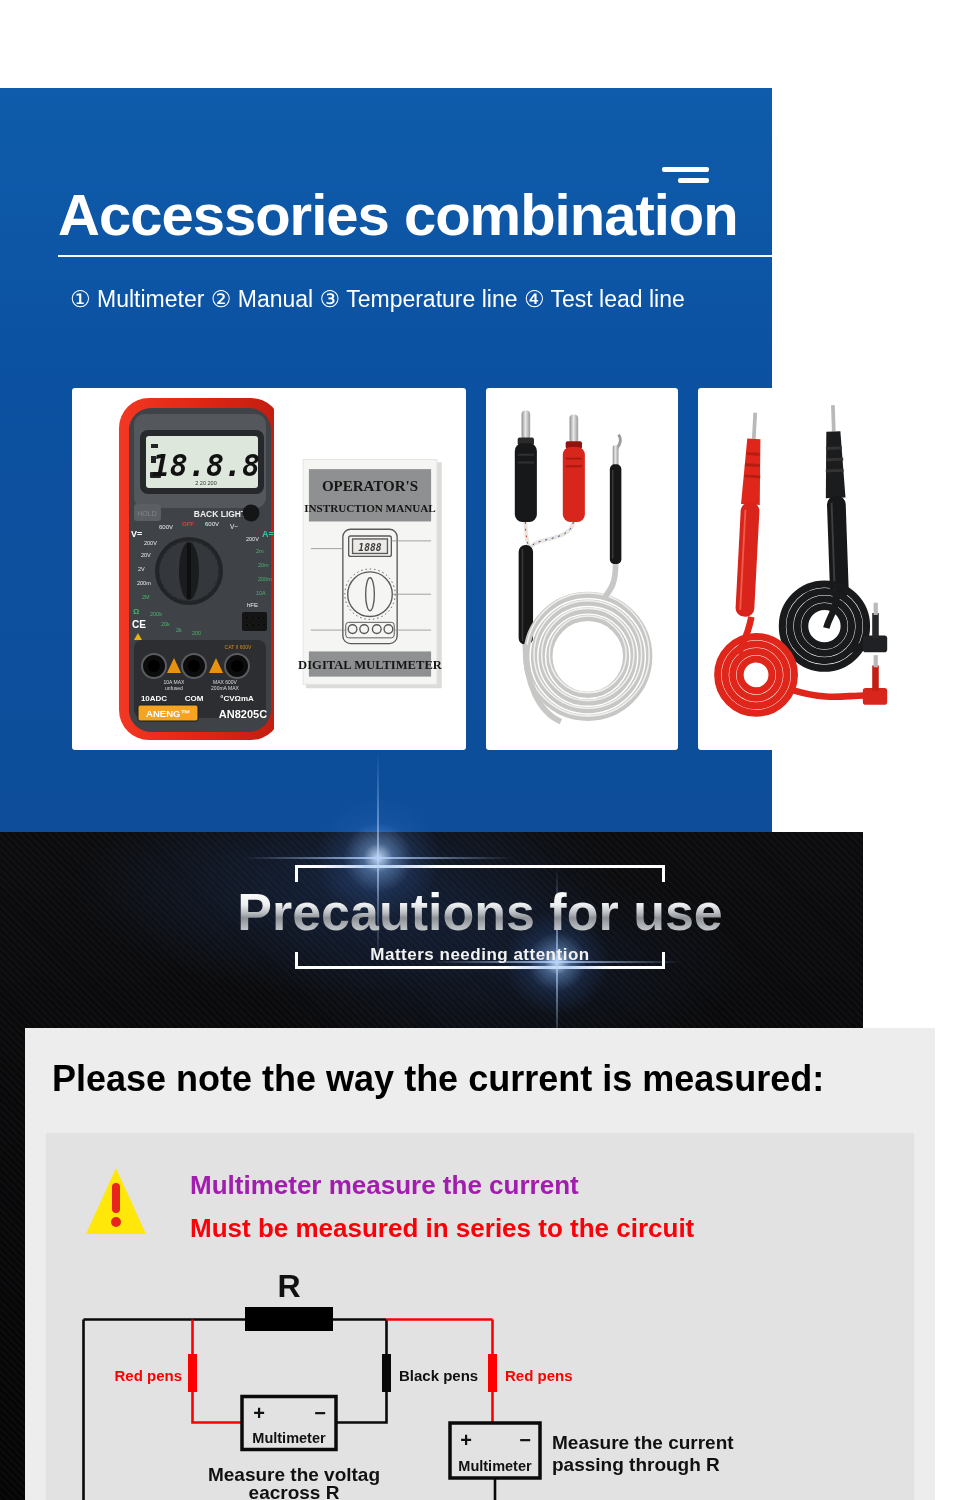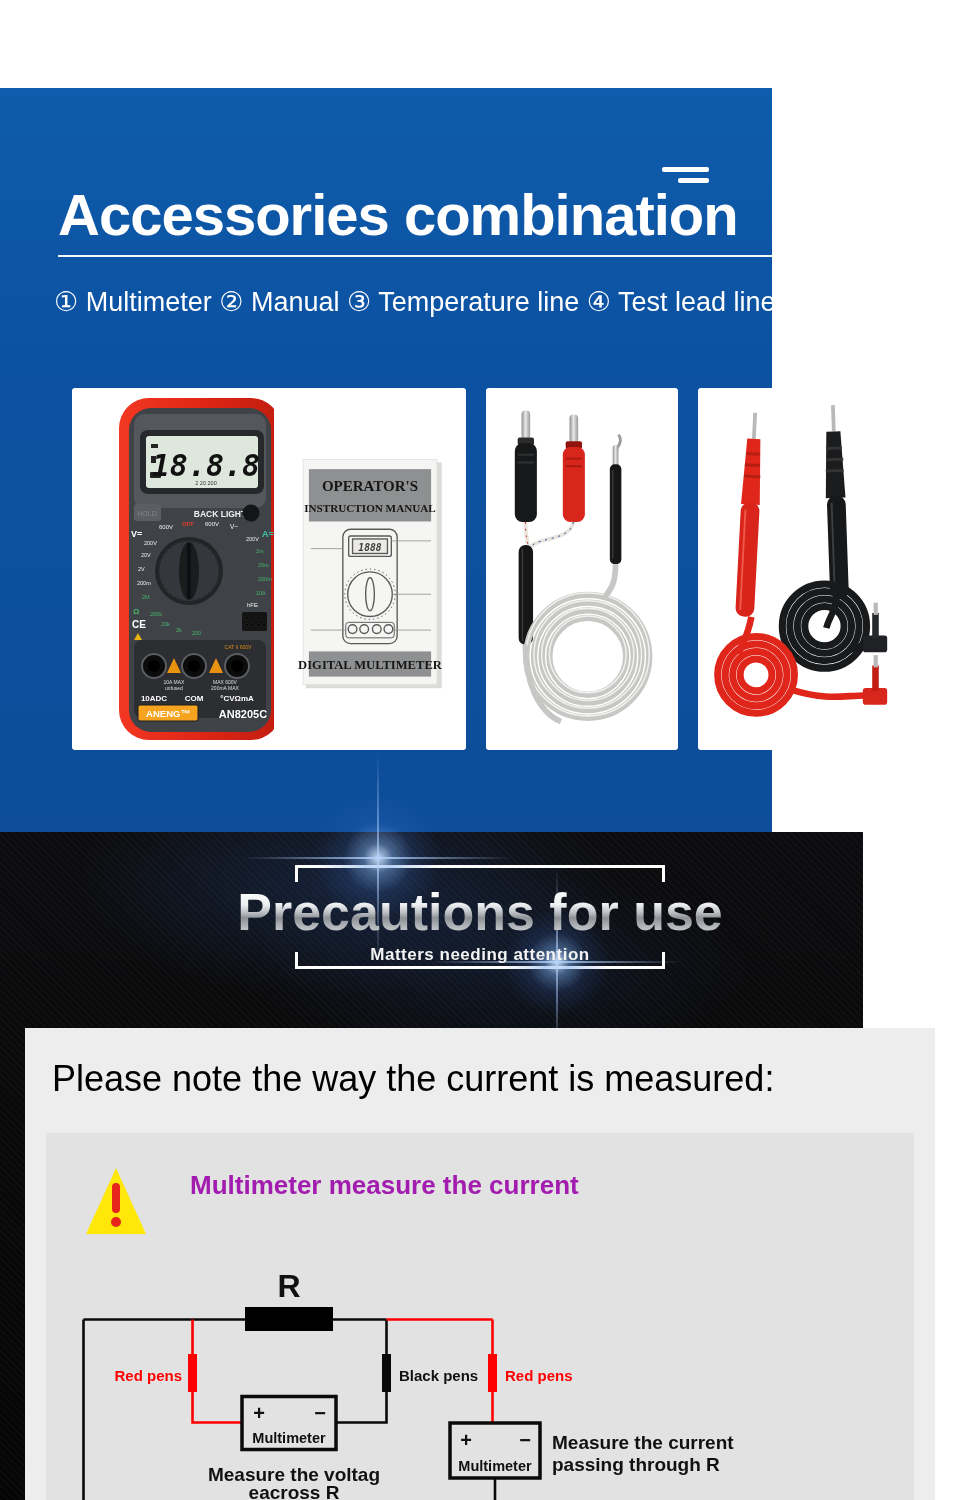--- a/index.html
+++ b/index.html
@@ -9,21 +9,21 @@
 
   
   .blue{position:absolute;left:0;top:88px;width:772px;height:744px;
         background:linear-gradient(180deg,#0e5cab 0%,#0c52a2 35%,#0d4d99 100%);}
   .blue-title{position:absolute;left:58px;top:54px;color:#fff;font-size:58px;
               font-weight:bold;letter-spacing:-1px;white-space:nowrap;}
   .menu-icon{position:absolute;right:63px;top:79px;width:47px;height:18px;}
   .menu-icon .b1{position:absolute;left:0;top:0;width:47px;height:5px;background:#fff;border-radius:2px;}
   .menu-icon .b2{position:absolute;left:16px;top:11px;width:31px;height:5px;background:#fff;border-radius:2px;}
   .blue-divider{position:absolute;left:58px;top:167px;width:845px;height:2px;background:rgba(255,255,255,.96);}
-  .blue-items{position:absolute;left:54px;top:198px;color:#fff;font-size:27px;white-space:nowrap;}
+  .blue-items{position:absolute;left:70px;top:198px;color:#fff;font-size:23px;white-space:nowrap;}
 
   .card{position:absolute;top:300px;width:192px;height:362px;background:#fff;border-radius:3px;overflow:hidden;}
   .card svg{display:block;width:100%;height:100%;}
   .card1{left:72px;padding-left:32px;}.card2{left:274px;}.card3{left:486px;}.card4{left:698px;}
 
   
   .black{position:absolute;left:0;top:832px;width:863px;height:668px;
      background:
        radial-gradient(ellipse 420px 170px at 40% 8%, rgba(45,90,170,.28), transparent 65%),
        radial-gradient(ellipse 380px 150px at 58% 20%, rgba(45,90,170,.16), transparent 65%),
@@ -40,21 +40,21 @@
       background:radial-gradient(circle,rgba(205,228,255,.95) 0%,rgba(120,170,235,.5) 16%,rgba(60,110,200,.18) 38%,transparent 68%);}
   .flare::before{content:"";position:absolute;left:-70px;right:-70px;top:50%;height:2px;transform:translateY(-50%);
       background:linear-gradient(90deg,transparent,rgba(180,210,255,.85),transparent);}
   .flare::after{content:"";position:absolute;top:-40px;bottom:-40px;left:50%;width:2px;transform:translateX(-50%);
       background:linear-gradient(180deg,transparent,rgba(180,210,255,.7),transparent);}
   .flare.f1{left:378px;top:26px;}
   .flare.f2{left:557px;top:130px;width:110px;height:110px;}
 
   
   .white-card{position:absolute;left:25px;top:1028px;width:910px;height:472px;background:#ededed;}
-  .note-heading{position:absolute;left:27px;top:30px;font-size:36px;font-weight:normal;color:#000;white-space:nowrap;}
+  .note-heading{position:absolute;left:27px;top:30px;font-size:36px;font-weight:bold;color:#000;white-space:nowrap;}
   .gray-box{position:absolute;left:21px;top:105px;width:868px;height:367px;background:#e2e2e2;overflow:hidden;}
   .warn-tri{position:absolute;left:39px;top:34px;}
   .warn1{position:absolute;left:144px;top:37px;font-size:26px;font-weight:bold;color:#a21caf;white-space:nowrap;}
   .warn2{position:absolute;left:144px;top:80px;font-size:26px;font-weight:bold;color:#fa0008;white-space:nowrap;}
   .circuit{position:absolute;left:0;top:0;}
 </style>
 </head>
 <body>
 
 <div class="page">
@@ -305,20 +305,21 @@
 
     <div class="white-card" style="top:196px;">
       <div class="note-heading">Please note the way the current is measured:</div>
       <div class="gray-box">
         <svg class="warn-tri" width="62" height="68" viewBox="0 0 62 68">
           <polygon points="31,1 61,67 1,67" fill="#ffe70a"></polygon>
           <rect x="27" y="16" width="8" height="30" rx="4" fill="#e8251c"></rect>
           <circle cx="31" cy="55" r="5" fill="#e8251c"></circle>
         </svg>
         <div class="warn1">Multimeter measure the current</div>
+        <div class="warn2">Must be measured in series to the circuit</div>
 
         <svg class="circuit" width="868" height="367" viewBox="0 0 868 367">
 
           <g fill="none" stroke="#0a0a0a" stroke-width="2.6">
             <path d="M37.5,186.5 H199"></path>
             <path d="M287,186.5 H340.5"></path>
             <path d="M37.5,186.5 V367"></path>
             <path d="M340.5,186.5 V221"></path>
             <path d="M340.5,258 V289.5 H290"></path>
             <path d="M449,345 V367"></path>

